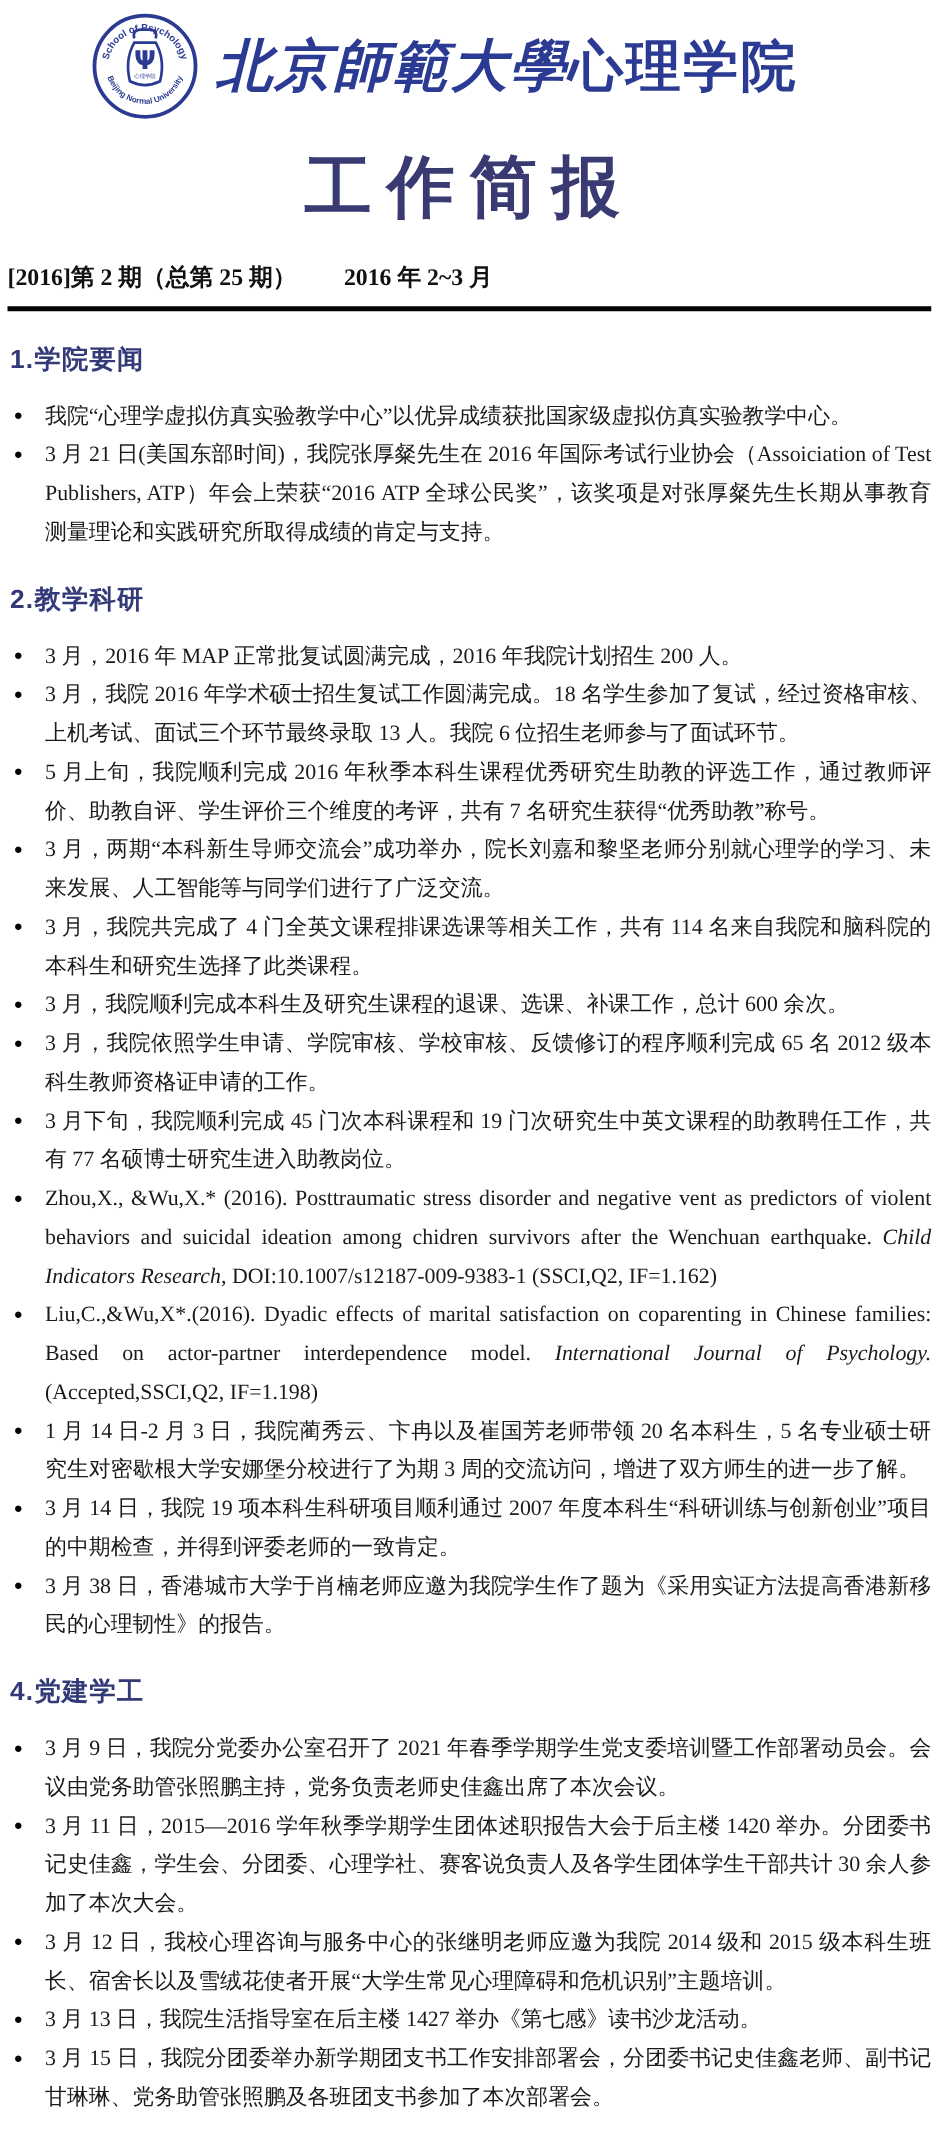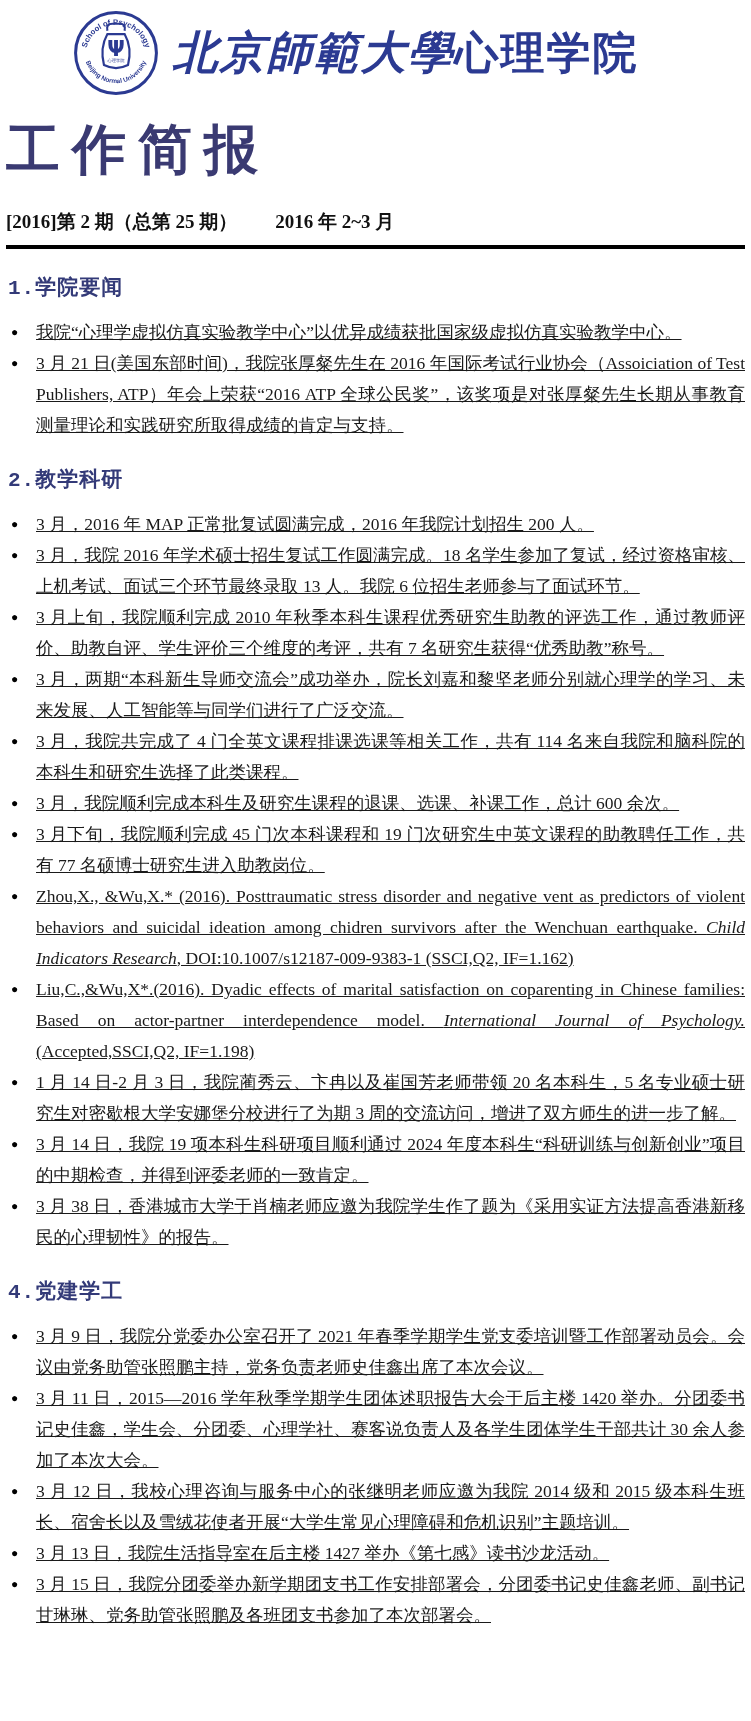--- a/index.html
+++ b/index.html
@@ -33,52 +33,52 @@
   }
   .school-name {
     font-family: "Liberation Sans", "DejaVu Sans", sans-serif;
     font-weight: 900;
     font-size: 44px;
     color: #2b3a92;
     letter-spacing: 2px;
   }
   .doc-title {
     margin: 18px 0 0 0;
+    text-align: center;
     font-family: "Liberation Serif", "DejaVu Serif", serif;
     font-weight: 700;
     font-size: 54px;
     letter-spacing: 12px;
     color: #3a3a72;
   }
   .issue-line {
     margin-top: 22px;
     text-align: left;
     font-weight: 700;
     font-size: 19px;
     color: #111111;
   }
   .header-rule {
     border: none;
     border-top: 4px solid #000000;
     margin: 10px 0 0 0;
   }
   
   .sec-heading {
-    font-family: Liberation Mono, monospace;
+    font-family: Liberation Sans, sans-serif;
     font-weight: 600;
     font-size: 21px;
     color: #333a78;
     margin: 24px 0 16px 2px;
     letter-spacing: 1px;
   }
   .bullets {
     list-style: none;
     margin: 0;
     padding: 0;
-    text-decoration: underline;
   }
   .bullet-item {
     position: relative;
     padding-left: 30px;
     font-size: 17.5px;
     line-height: 31px;
     text-align: justify;
     color: #1a1a1a;
   }
   .bullet-item::before {
@@ -136,33 +136,34 @@
         <ul class="bullets">
           <li class="bullet-item"><span>我院“心理学虚拟仿真实验教学中心”以优异成绩获批国家级虚拟仿真实验教学中心。</span></li>
           <li class="bullet-item"><span>3 月 21 日(美国东部时间)，我院张厚粲先生在 2016 年国际考试行业协会（Assoiciation of Test Publishers, ATP）年会上荣获“2016 ATP 全球公民奖”，该奖项是对张厚粲先生长期从事教育测量理论和实践研究所取得成绩的肯定与支持。</span></li>
         </ul>
       </section>
       <section>
         <h2 class="sec-heading">2.教学科研</h2>
         <ul class="bullets">
           <li class="bullet-item"><span>3 月，2016 年 MAP 正常批复试圆满完成，2016 年我院计划招生 200 人。</span></li>
           <li class="bullet-item"><span>3 月，我院 2016 年学术硕士招生复试工作圆满完成。18 名学生参加了复试，经过资格审核、上机考试、面试三个环节最终录取 13 人。我院 6 位招生老师参与了面试环节。</span></li>
-          <li class="bullet-item"><span>3 月上旬，我院顺利完成 2010 年秋季本科生课程优秀研究生助教的评选工作，通过教师评价、助教自评、学生评价三个维度的考评，共有 7 名研究生获得“优秀助教”称号。</span></li>
+          <li class="bullet-item"><span>5 月上旬，我院顺利完成 2016 年秋季本科生课程优秀研究生助教的评选工作，通过教师评价、助教自评、学生评价三个维度的考评，共有 7 名研究生获得“优秀助教”称号。</span></li>
           <li class="bullet-item"><span>3 月，两期“本科新生导师交流会”成功举办，院长刘嘉和黎坚老师分别就心理学的学习、未来发展、人工智能等与同学们进行了广泛交流。</span></li>
           <li class="bullet-item"><span>3 月，我院共完成了 4 门全英文课程排课选课等相关工作，共有 114 名来自我院和脑科院的本科生和研究生选择了此类课程。</span></li>
           <li class="bullet-item"><span>3 月，我院顺利完成本科生及研究生课程的退课、选课、补课工作，总计 600 余次。</span></li>
+          <li class="bullet-item"><span>3 月，我院依照学生申请、学院审核、学校审核、反馈修订的程序顺利完成 65 名 2012 级本科生教师资格证申请的工作。</span></li>
           <li class="bullet-item"><span>3 月下旬，我院顺利完成 45 门次本科课程和 19 门次研究生中英文课程的助教聘任工作，共有 77 名硕博士研究生进入助教岗位。</span></li>
           <li class="bullet-item"><span>Zhou,X., &amp;Wu,X.* (2016). Posttraumatic stress disorder and negative vent as predictors of violent behaviors and suicidal ideation among chidren survivors after the Wenchuan earthquake. </span><span class="it">Child Indicators Research</span><span>, DOI:10.1007/s12187-009-9383-1 (SSCI,Q2, IF=1.162)</span></li>
           <li class="bullet-item"><span>Liu,C.,&amp;Wu,X*.(2016). Dyadic effects of marital satisfaction on coparenting in Chinese families: Based on actor-partner interdependence model. </span><span class="it">International Journal of Psychology.</span><span> (Accepted,SSCI,Q2, IF=1.198)</span></li>
         </ul>
       </section>
       <section>
         <ul class="bullets">
           <li class="bullet-item"><span>1 月 14 日-2 月 3 日，我院蔺秀云、卞冉以及崔国芳老师带领 20 名本科生，5 名专业硕士研究生对密歇根大学安娜堡分校进行了为期 3 周的交流访问，增进了双方师生的进一步了解。</span></li>
-          <li class="bullet-item"><span>3 月 14 日，我院 19 项本科生科研项目顺利通过 2024 年度本科生“科研训练与创新创业”项目的中期检查，并得到评委老师的一致肯定。</span></li>
+          <li class="bullet-item"><span>3 月 14 日，我院 19 项本科生科研项目顺利通过 2007 年度本科生“科研训练与创新创业”项目的中期检查，并得到评委老师的一致肯定。</span></li>
           <li class="bullet-item"><span>3 月 38 日，香港城市大学于肖楠老师应邀为我院学生作了题为《采用实证方法提高香港新移民的心理韧性》的报告。</span></li>
         </ul>
       </section>
       <section>
         <h2 class="sec-heading">4.党建学工</h2>
         <ul class="bullets">
           <li class="bullet-item"><span>3 月 9 日，我院分党委办公室召开了 2021 年春季学期学生党支委培训暨工作部署动员会。会议由党务助管张照鹏主持，党务负责老师史佳鑫出席了本次会议。</span></li>
           <li class="bullet-item"><span>3 月 11 日，2015—2016 学年秋季学期学生团体述职报告大会于后主楼 1420 举办。分团委书记史佳鑫，学生会、分团委、心理学社、赛客说负责人及各学生团体学生干部共计 30 余人参加了本次大会。</span></li>
           <li class="bullet-item"><span>3 月 12 日，我校心理咨询与服务中心的张继明老师应邀为我院 2014 级和 2015 级本科生班长、宿舍长以及雪绒花使者开展“大学生常见心理障碍和危机识别”主题培训。</span></li>
           <li class="bullet-item"><span>3 月 13 日，我院生活指导室在后主楼 1427 举办《第七感》读书沙龙活动。</span></li>

